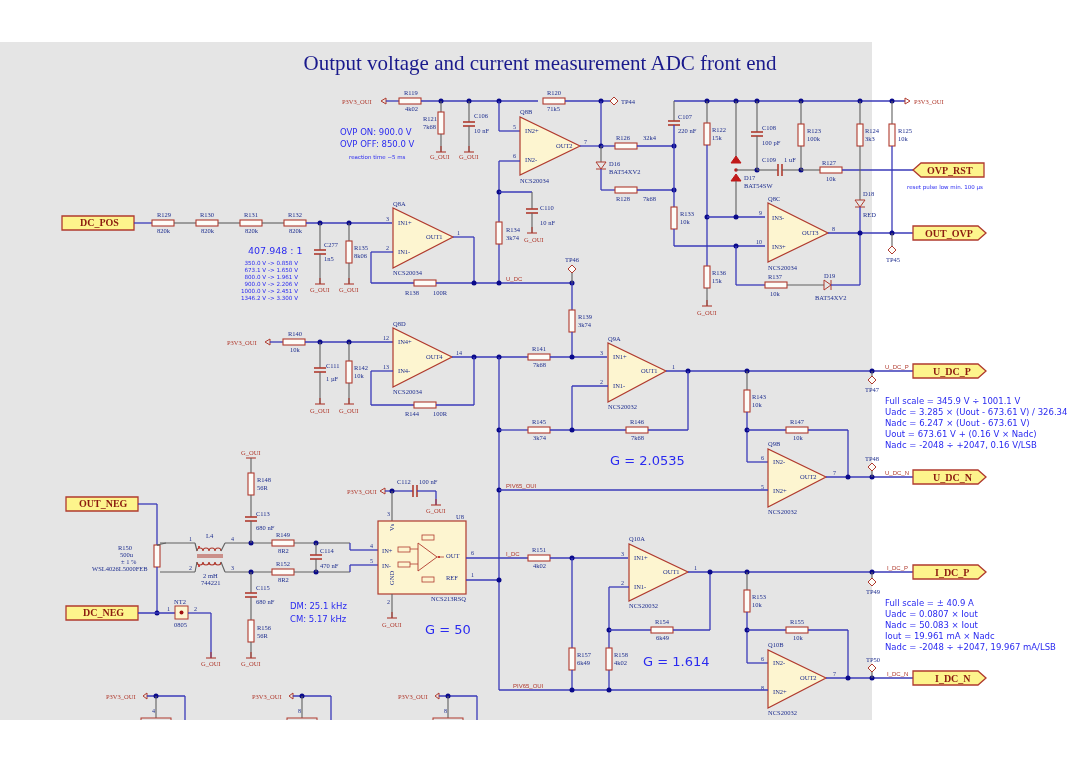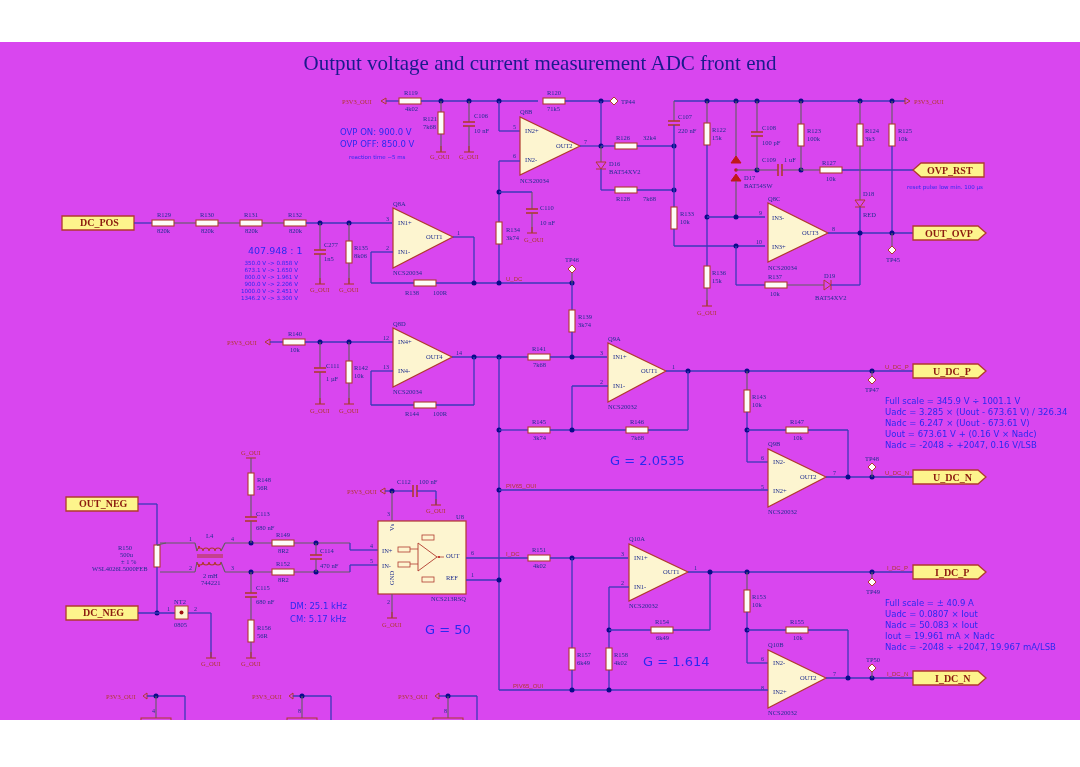--- a/index.html
+++ b/index.html
@@ -1,17 +1,17 @@
 <!DOCTYPE html>
 <html><head>
 <meta charset="utf-8">
 <style>
   html,body{margin:0;padding:0;background:#ffffff;}
   body{width:1080px;height:767px;position:relative;overflow:hidden;font-family:"Liberation Serif",serif;}
-  #sheet{position:absolute;left:0;top:42px;width:1080px;height:678px;background:#d946ef;}
+  #sheet{position:absolute;left:0;top:42px;width:872px;height:678px;background:#e5e5e5;}
   svg{position:absolute;left:0;top:0;}
   .title{font-family:"Liberation Serif",serif;font-size:21px;fill:#1a1a8c;}
   .wire{stroke:#3a3ab8;stroke-width:1.3;fill:none;}
   .lead{stroke:#606060;stroke-width:1.1;fill:none;}
   .res{fill:#fdfcf8;stroke:#b03a2e;stroke-width:1.1;}
   .capl{stroke:#b03a2e;stroke-width:1.6;}
   .dot{fill:#0a0a8a;}
   .des{font-family:"Liberation Serif",serif;font-size:6.5px;fill:#1f2f8f;}
   .val{font-family:"Liberation Serif",serif;font-size:6.5px;fill:#1f2f8f;}
   .pin{font-family:"Liberation Serif",serif;font-size:6px;fill:#1f2f8f;}

